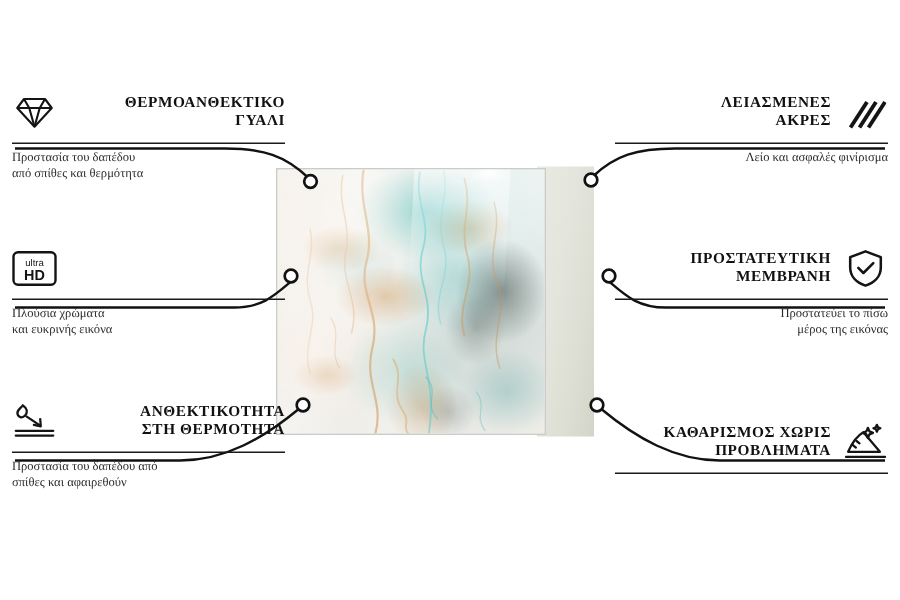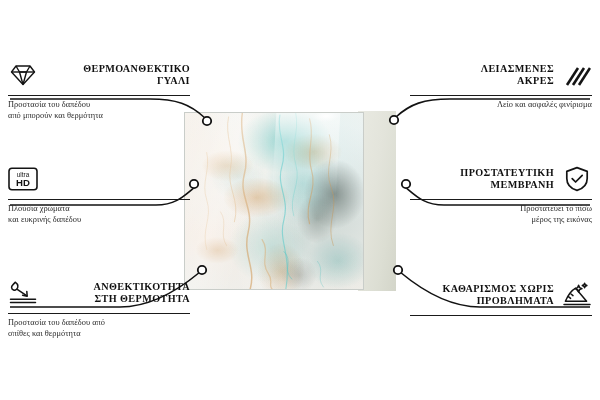--- a/index.html
+++ b/index.html
@@ -148,21 +148,21 @@
   .f-desc {
     font-size: 8.4px;
     line-height: 10.6px;
     color: #2c2c2c;
     white-space: pre-line;
   }
 
   
   #feat-0 { top: 60px; }
   #feat-1 { top: 164px; }
-  #feat-2 { top: 278px; font-family: Liberation Serif, serif; }
+  #feat-2 { top: 266px; font-family: Liberation Serif, serif; }
   #feat-3 { top: 60px; }
   #feat-4 { top: 164px; }
   #feat-5 { top: 280px; }
 </style>
 </head>
 <body>
 
 <div id="stage">
 
   <div id="product-wrap">
@@ -231,57 +231,57 @@
             <path d="M20 3 L16.5 9 L13 21.5"></path>
             <path d="M9.5 9 H16.5"></path>
           </g>
         </svg>
       </span>
       <span class="f-title">ΘΕΡΜΟΑΝΘΕΚΤΙΚΟ
 ΓΥΑΛΙ</span>
     </div>
     <div class="f-rule"></div>
     <div class="f-desc">Προστασία του δαπέδου
-από μπορούν και θερμότητα</div>
+από σπίθες και θερμότητα</div>
   </div>
 
   <div class="feature left" id="feat-1">
     <div class="f-head">
       <span class="f-icon">
         <svg width="30" height="24" viewBox="0 0 30 24">
           <rect x="1" y="1.2" width="28" height="21.6" rx="3" ry="3" fill="none" stroke="#141414" stroke-width="1.6"></rect>
           <text x="15" y="10.2" text-anchor="middle" font-family="Liberation Sans, sans-serif" font-size="6.4" fill="#141414">ultra</text>
           <text x="15" y="19.4" text-anchor="middle" font-family="Liberation Sans, sans-serif" font-size="9.6" font-weight="bold" fill="#141414">HD</text>
         </svg>
       </span>
     </div>
     <div class="f-rule"></div>
     <div class="f-desc">Πλούσια χρώματα
-και ευκρινής δαπέδου</div>
+και ευκρινής εικόνα</div>
   </div>
 
   <div class="feature left" id="feat-2">
     <div class="f-head">
       <span class="f-icon">
         <svg width="30" height="26" viewBox="0 0 30 26">
           <g fill="none" stroke="#141414" stroke-width="1.5" stroke-linecap="round" stroke-linejoin="round">
             <path d="M7.2 2.2 C10.6 4.6 10.4 7.4 8.6 9.2 C6.8 11 4 10.2 3.6 7.6 C3.3 5.4 5.6 4.4 7.2 2.2 Z"></path>
             <path d="M9.6 9.6 L18.6 15.6"></path>
             <path d="M18.8 11.4 L19.2 16.2 L14.6 15.2"></path>
             <path d="M2.5 19.2 H27.5"></path>
             <path d="M2.5 22.4 H27.5"></path>
           </g>
         </svg>
       </span>
       <span class="f-title">ΑΝΘΕΚΤΙΚΟΤΗΤΑ
 ΣΤΗ ΘΕΡΜΟΤΗΤΑ</span>
     </div>
     <div class="f-rule"></div>
     <div class="f-desc">Προστασία του δαπέδου από
-σπίθες και θερμότητα</div>
+σπίθες και αφαιρεθούν</div>
   </div>
 
   <div class="feature right" id="feat-3">
     <div class="f-head">
       <span class="f-icon">
         <svg width="28" height="24" viewBox="0 0 28 24">
           <g stroke="#141414" stroke-width="2.6" stroke-linecap="butt">
             <path d="M4 22 L15 5"></path>
             <path d="M10 22 L21 5"></path>
             <path d="M16 22 L27 5"></path>

